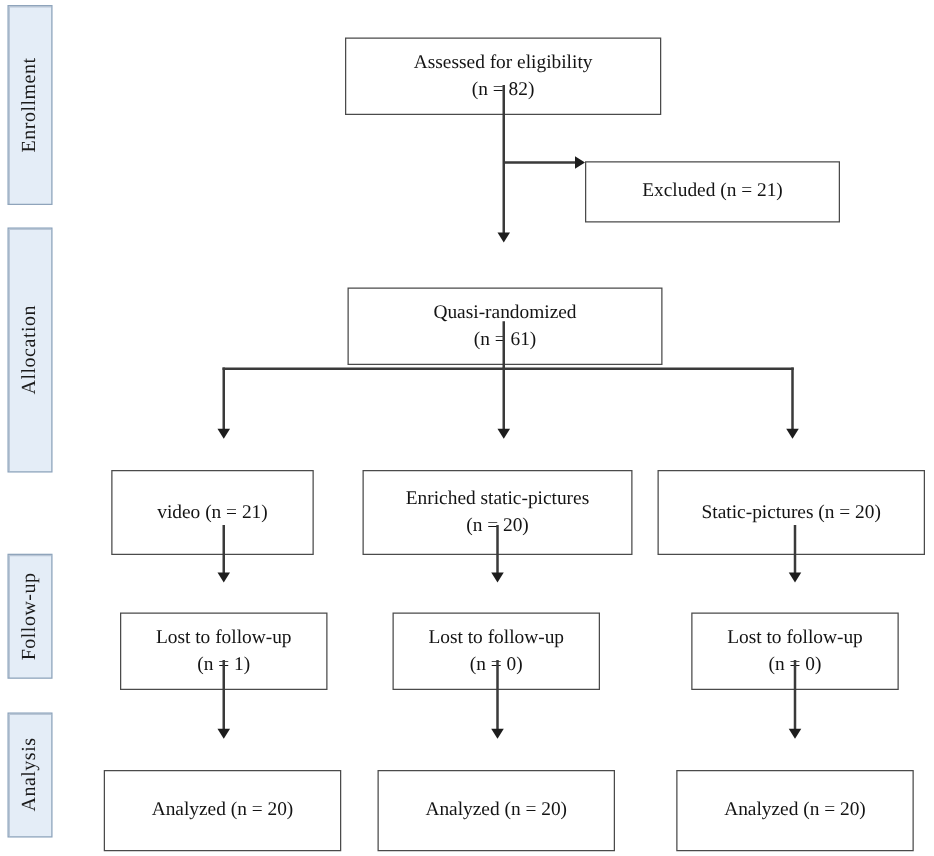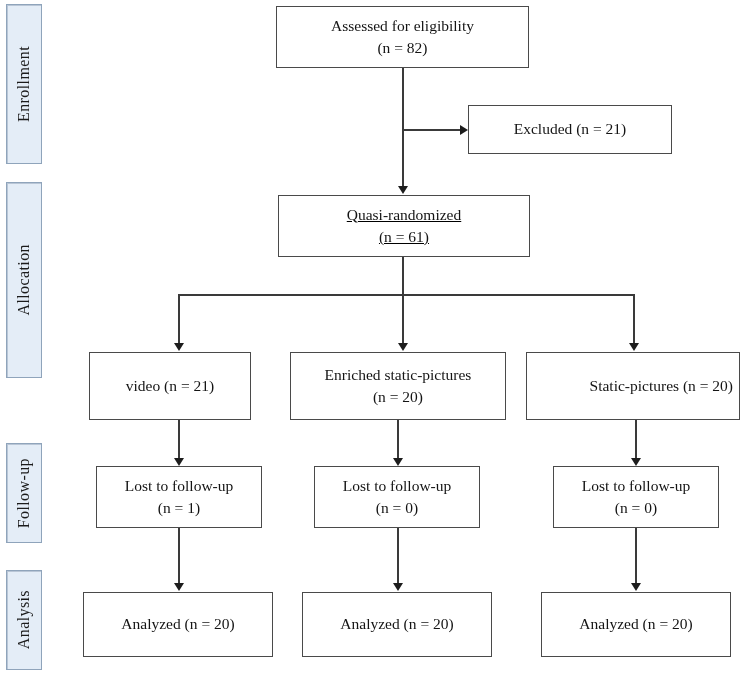--- a/index.html
+++ b/index.html
@@ -40,21 +40,22 @@
   
   .node {
     position: absolute;
     box-sizing: border-box;
     background: #ffffff;
     border: 1.4px solid #4a4a4a;
     display: flex;
     align-items: center;
     justify-content: center;
     text-align: center;
-    padding: 2px 6px;
+    padding: 2px 16px;
+    margin-top: 24px;
   }
   .node .ntext {
     font-family: "Liberation Serif", "DejaVu Serif", serif;
     font-size: 15.5px;
     line-height: 1.45;
     color: #141414;
     white-space: pre-line;
   }
   
   .vline, .hline {
@@ -109,21 +110,21 @@
   <div class="vline" style="left:402px; top:68px; height:119px;"></div>
   <div class="arrow-down" style="left:398px; top:186px;"></div>
 
   <div class="hline" style="left:403px; top:129px; width:58px;"></div>
   <div class="arrow-right" style="left:460px; top:125px;"></div>
 
   <div class="node" style="left:468px; top:105px; width:204px; height:49px;">
     <span class="ntext">Excluded (n = 21)</span>
   </div>
 
-  <div class="node" style="left:278px; top:195px; width:252px; height:62px;text-decoration:underline;">
+  <div class="node" style="left:278px; top:206px; width:252px; height:62px;">
     <span class="ntext">Quasi-randomized
 (n = 61)</span>
   </div>
 
   <div class="vline" style="left:402px; top:257px; height:38px;"></div>
   <div class="hline" style="left:178px; top:294px; width:457px;"></div>
 
   <div class="vline" style="left:178px; top:294px; height:50px;"></div>
   <div class="arrow-down" style="left:174px; top:343px;"></div>
 
@@ -135,21 +136,21 @@
 
   <div class="node" style="left:89px; top:352px; width:162px; height:68px;">
     <span class="ntext">video (n = 21)</span>
   </div>
 
   <div class="node" style="left:290px; top:352px; width:216px; height:68px;">
     <span class="ntext">Enriched static-pictures
 (n = 20)</span>
   </div>
 
-  <div class="node" style="left:526px; top:352px; width:214px; height:68px;justify-content:flex-end;">
+  <div class="node" style="left:526px; top:352px; width:214px; height:68px;">
     <span class="ntext">Static-pictures (n = 20)</span>
   </div>
 
   <div class="vline" style="left:178px; top:420px; height:40px;"></div>
   <div class="arrow-down" style="left:174px; top:458px;"></div>
 
   <div class="vline" style="left:397px; top:420px; height:40px;"></div>
   <div class="arrow-down" style="left:393px; top:458px;"></div>
 
   <div class="vline" style="left:635px; top:420px; height:40px;"></div>

